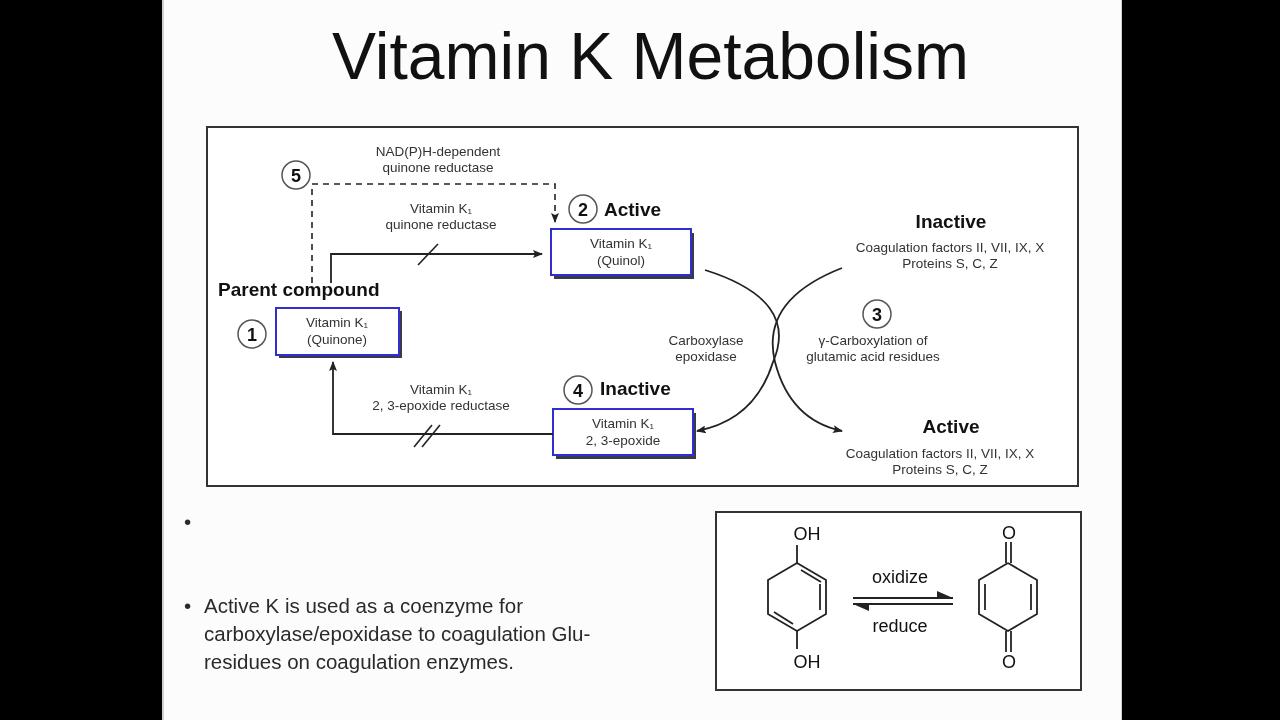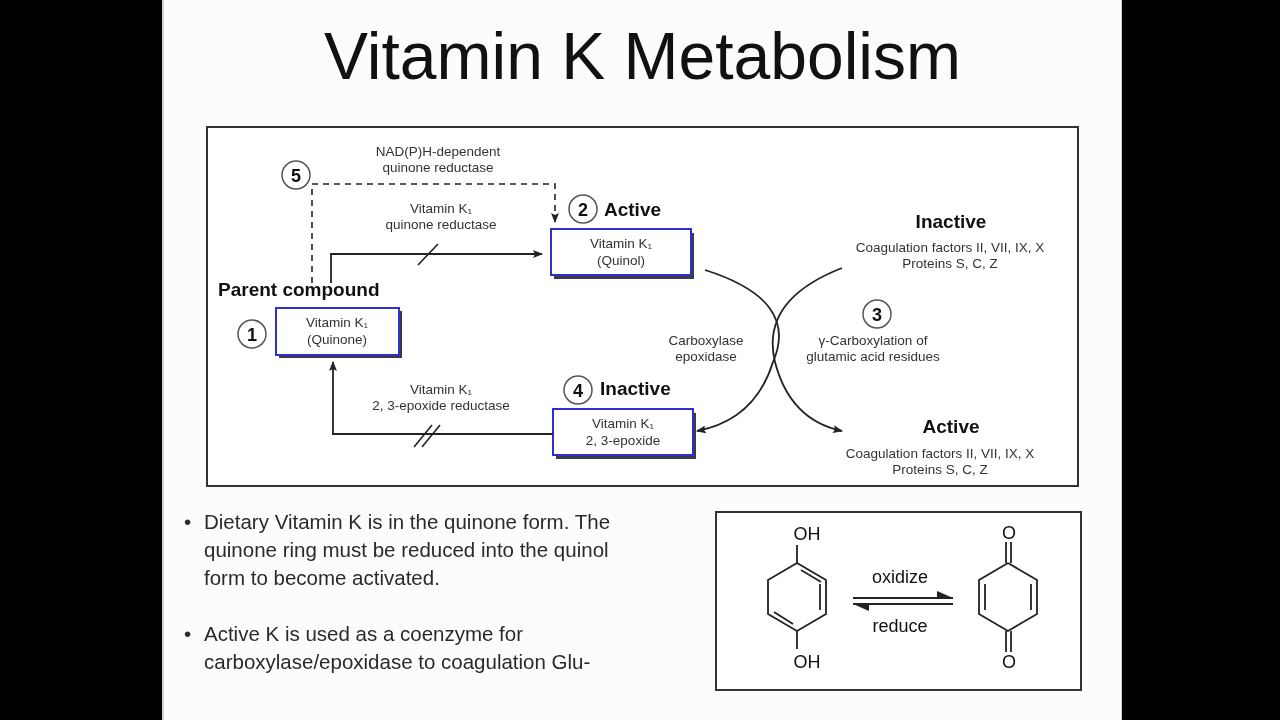--- a/index.html
+++ b/index.html
@@ -1,40 +1,40 @@
 <!DOCTYPE html>
 <html><head>
   <meta charset="utf-8">
   <style>
     html, body { margin: 0; padding: 0; }
     body { width: 1280px; height: 720px; background: #000; position: relative; overflow: hidden; font-family: "Liberation Sans", sans-serif; }
     .slide { position: absolute; left: 162px; top: 0; width: 960px; height: 720px; background: #fbfcfb; border-left: 2px solid #cfd2cf; border-right: 1px solid #cfd2cf; box-sizing: border-box; }
-    .title { position: absolute; left: 0; width: 100%; top: 18px; text-align: center; font-size: 66px; color: #111; font-weight: normal; letter-spacing: 0px; }
+    .title { position: absolute; left: 0; width: 100%; top: 18px; text-align: center; font-size: 66px; color: #111; font-weight: normal; letter-spacing: 0px; padding-left: 8px; }
     .bullets { position: absolute; left: 8px; top: 508px; width: 540px; margin: 0; padding: 0; list-style: none; font-size: 20.5px; line-height: 28px; color: #2a2a2a; }
     .bullets li { position: relative; padding-left: 32px; margin-bottom: 28px; }
     .bullets li .dot { position: absolute; left: 12px; top: 0; }
     svg { position: absolute; left: 0; top: 0; }
   </style>
 </head>
 <body>
 
 <div class="slide">
   <div class="title">Vitamin K Metabolism</div>
 
   <ul class="bullets">
     <li>
       <span class="dot">•</span>
-      <span>Dietary Vitamin K is in the quinone form. The</span><br>
-      <span>quinone ring must be reduced into the quinol</span><br>
-      <span>form to become activated.</span>
+      <br>
+      <br>
     </li>
     <li>
       <span class="dot">•</span>
       <span>Active K is used as a coenzyme for</span><br>
       <span>carboxylase/epoxidase to coagulation Glu-</span><br>
+      <span>residues on coagulation enzymes.</span>
     </li>
   </ul>
 </div>
 
 <svg width="1280" height="720" viewBox="0 0 1280 720" style="font-family: 'Liberation Sans', sans-serif;">
   <defs>
     <marker id="arrow" markerWidth="10" markerHeight="8" refX="9" refY="4" orient="auto" markerUnits="userSpaceOnUse">
       <path d="M0,0 L10,4 L0,8 L2,4 Z" fill="#222"></path>
     </marker>
   </defs>

